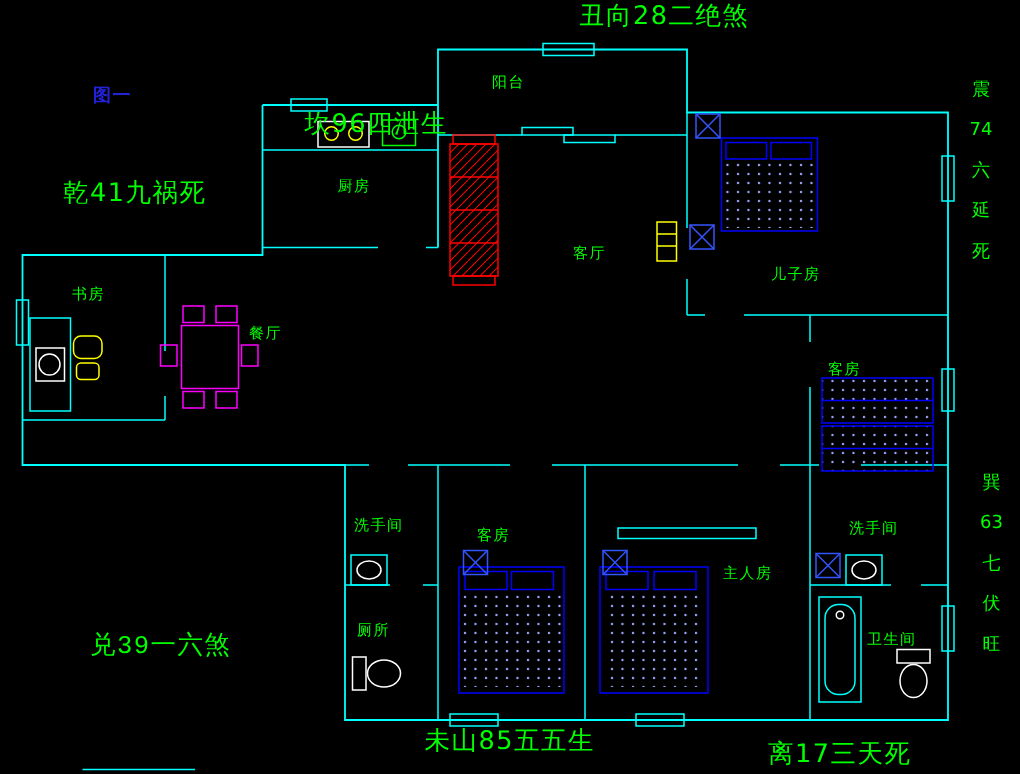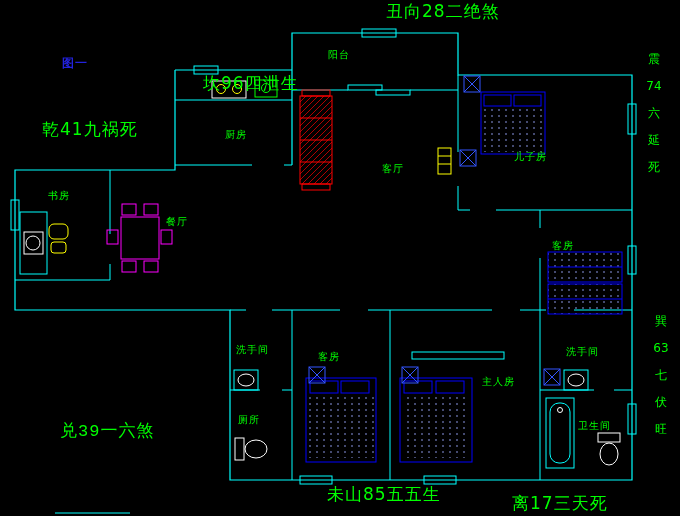--- a/index.html
+++ b/index.html
@@ -203,27 +203,27 @@
 74
 六
 延
 死</div>
   <div class="fs-vert" style="left:648px;top:308px;">巽
 63
 七
 伏
 旺</div>
   <div class="fs-label" style="left:60px;top:425px;font-family:Liberation Mono, monospace;">兑39一六煞</div>
-  <div class="fs-label" style="left:283px;top:487px;margin-left:44px;">未山85五五生</div>
+  <div class="fs-label" style="left:283px;top:487px;">未山85五五生</div>
   <div class="fs-label" style="left:512px;top:496px;">离17三天死</div>
 
   <div class="room-label" style="left:328px;top:48px;">阳台</div>
-  <div class="room-label" style="left:225px;top:128px;">厨房</div>
+  <div class="room-label" style="left:225px;top:117px;">厨房</div>
   <div class="room-label" style="left:382px;top:162px;">客厅</div>
-  <div class="room-label" style="left:514px;top:150px;">儿子房</div>
+  <div class="room-label" style="left:514px;top:176px;">儿子房</div>
   <div class="room-label" style="left:48px;top:189px;">书房</div>
   <div class="room-label" style="left:166px;top:215px;">餐厅</div>
   <div class="room-label" style="left:552px;top:239px;">客房</div>
   <div class="room-label" style="left:236px;top:343px;">洗手间</div>
   <div class="room-label" style="left:318px;top:350px;">客房</div>
   <div class="room-label" style="left:482px;top:375px;">主人房</div>
   <div class="room-label" style="left:566px;top:345px;">洗手间</div>
   <div class="room-label" style="left:238px;top:413px;">厕所</div>
   <div class="room-label" style="left:578px;top:419px;">卫生间</div>
 

